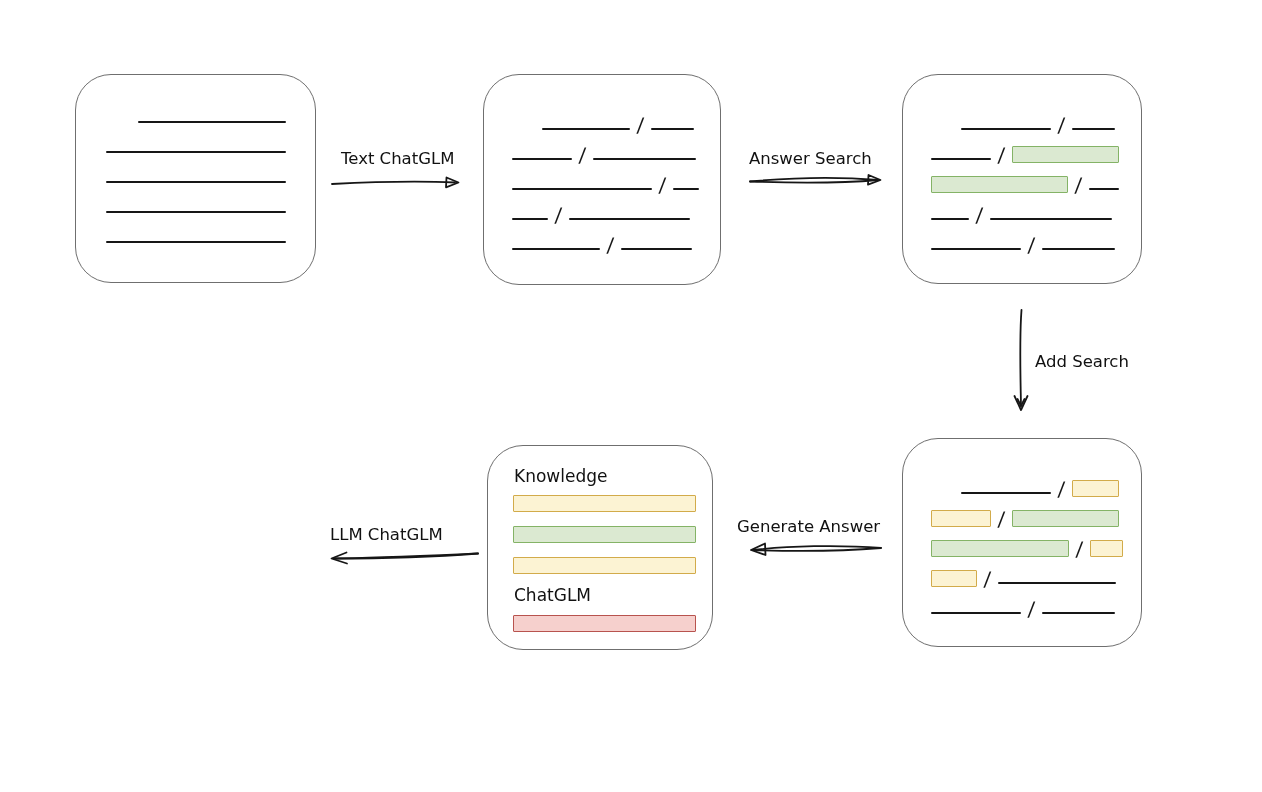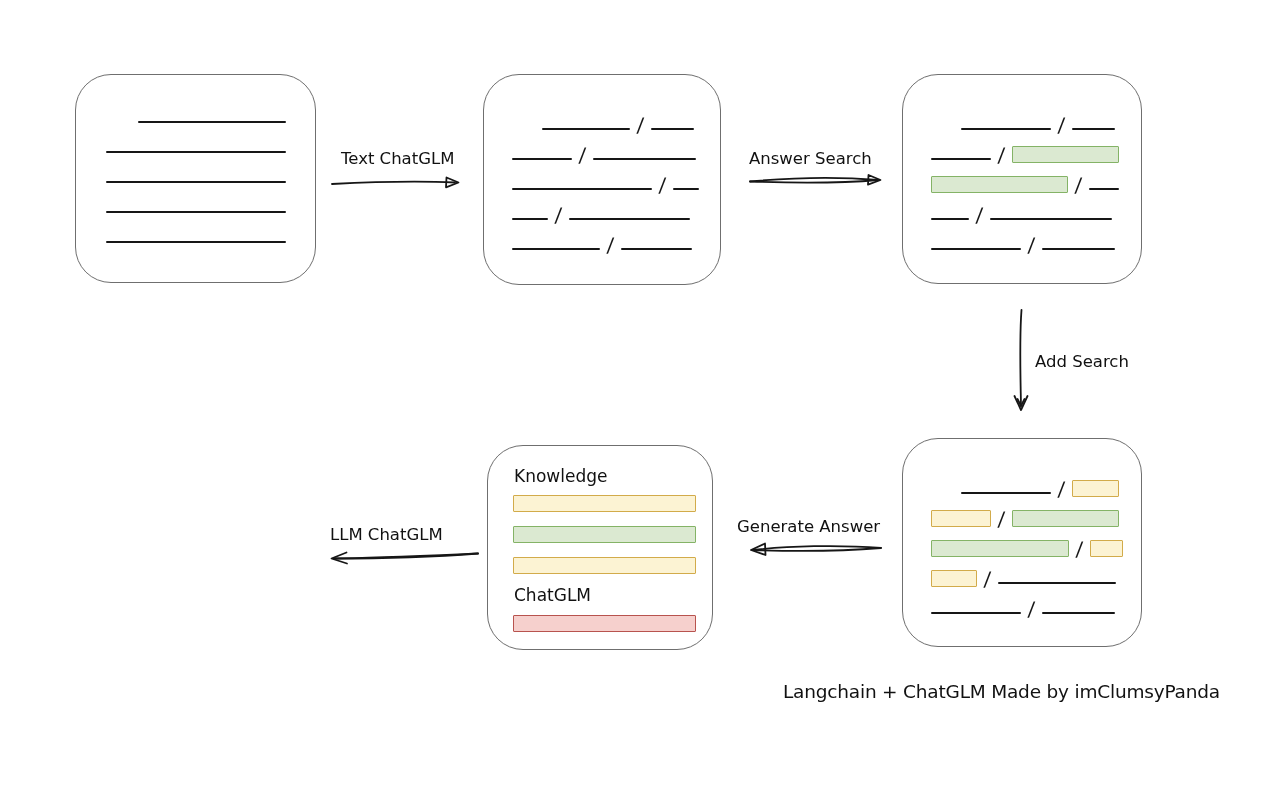--- a/index.html
+++ b/index.html
@@ -202,15 +202,14 @@
   </div>
 
   <div class="arrow-label" style="left:330px;top:525px">LLM ChatGLM</div>
   <svg class="arrow" style="left:318px;top:545px" width="162" height="22" viewBox="0 0 162 22">
     <path d="M160 8.5 C 115 12, 60 13.5, 16 13.5"></path>
     <path d="M160 8.5 C 110 10.5, 55 12.8, 16 13.5"></path>
     <path d="M28.5 7.5 L13.5 13.5 L29 18.5"></path>
   </svg>
 
 
-  <div class="caption" style="left:783px;top:681px">Langchain + ChatGLM Made by imClumsyPanda</div>
 
 </div>
 
 </body></html>

